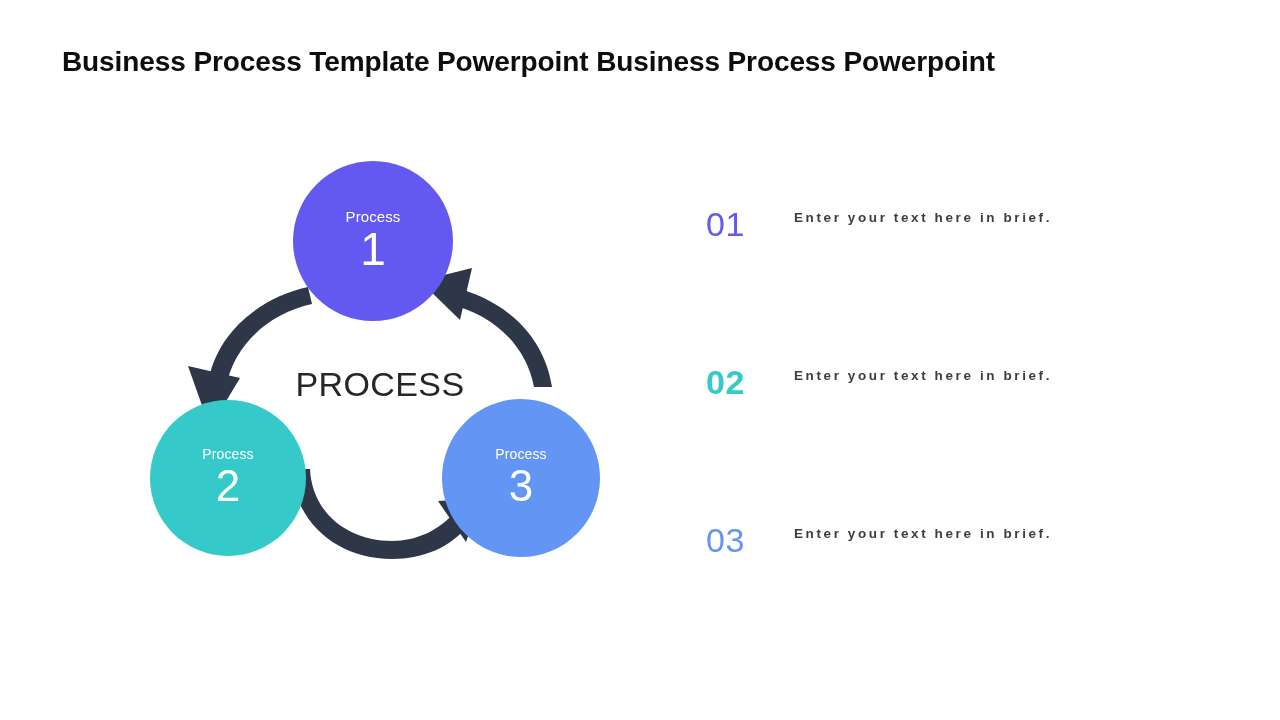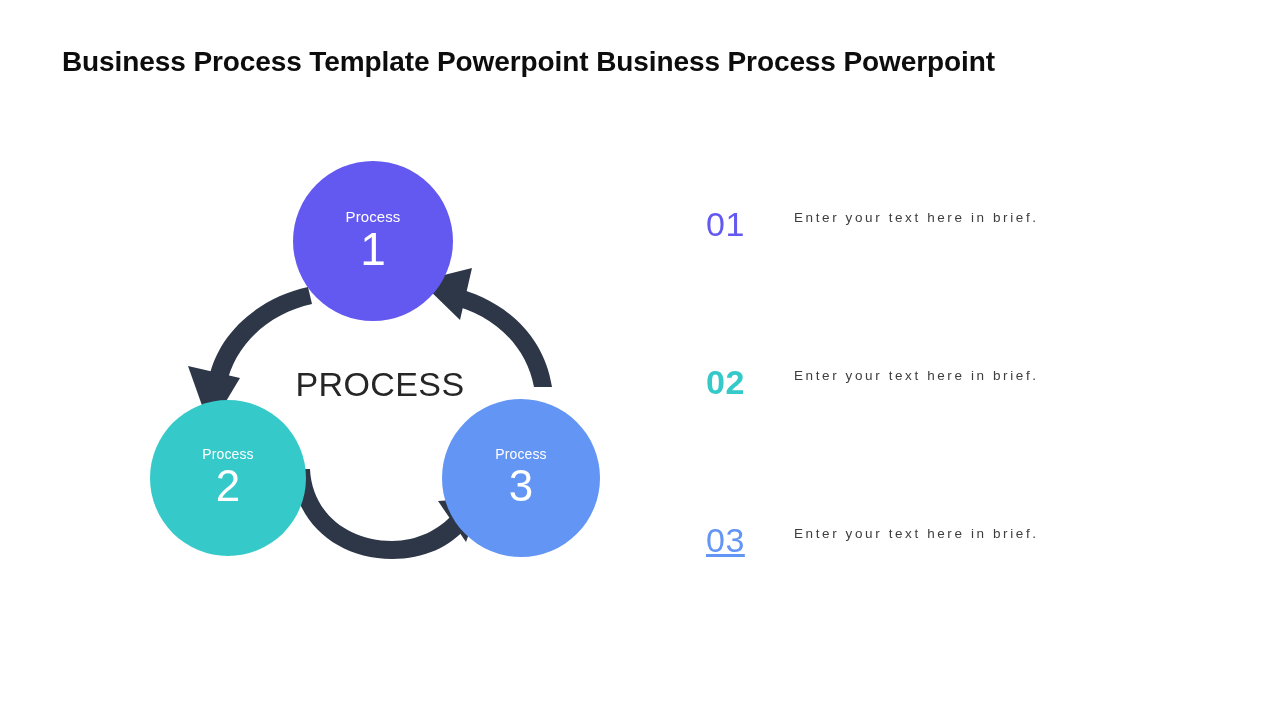--- a/index.html
+++ b/index.html
@@ -139,28 +139,28 @@
     line-height: 40px;
     letter-spacing: 0.5px;
     margin-top: 8px;
   }
   .step-text {
     position: absolute;
     left: 88px;
     top: 10px;
     width: 278px;
     font-size: 13.5px;
-    font-weight: 400;
+    font-weight: 700;
     line-height: 23px;
     letter-spacing: 2.6px;
     color: #3d3d3d;
   }
   #step-1 .step-num { color: #6359f0; }
   #step-2 .step-num { color: #35c9c9; font-weight: bold; }
-  #step-3 .step-num { color: #6395f5; text-decoration: underline; }
+  #step-3 .step-num { color: #6395f5; }
 </style>
 </head>
 <body>
 
 <div id="slide">
 
   <div id="slide-title">Business Process Template Powerpoint Business Process Powerpoint</div>
 
   <div id="diagram">
 

